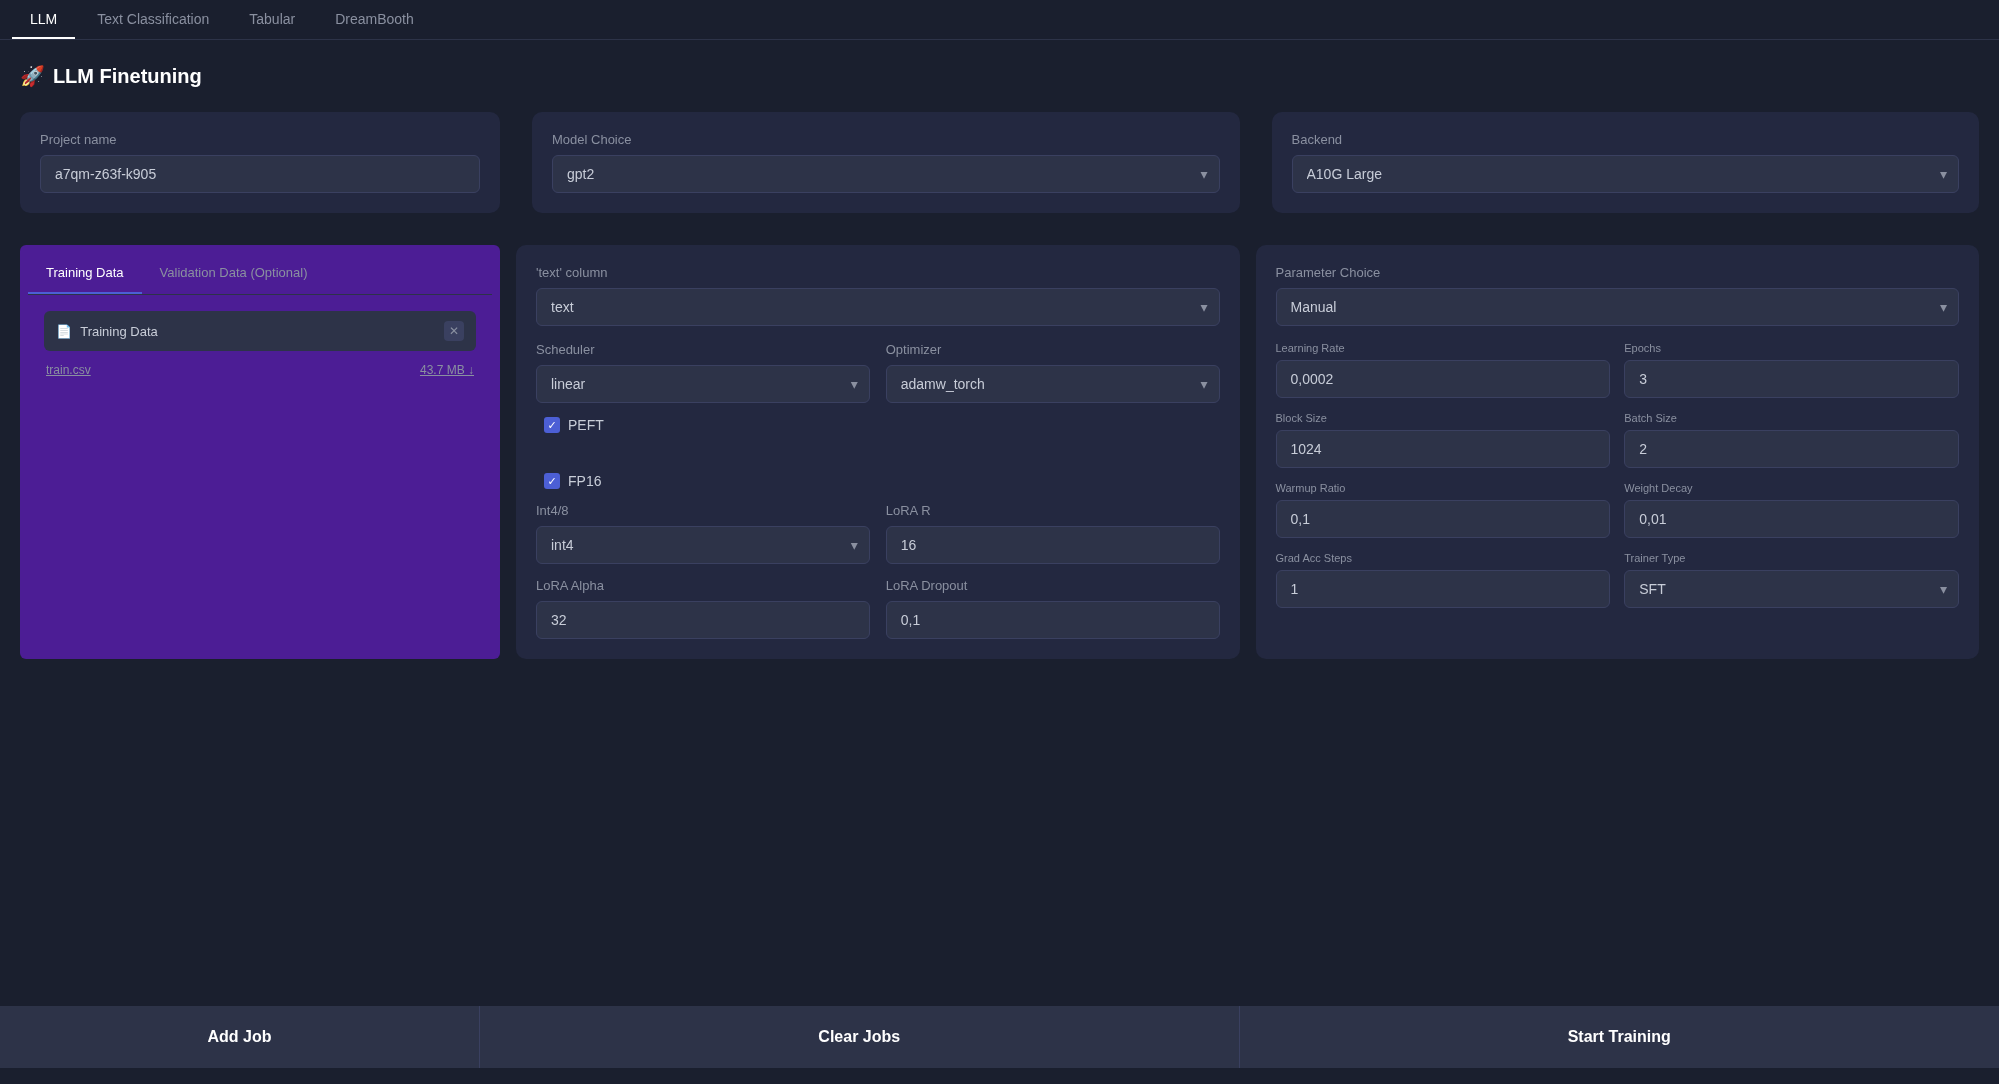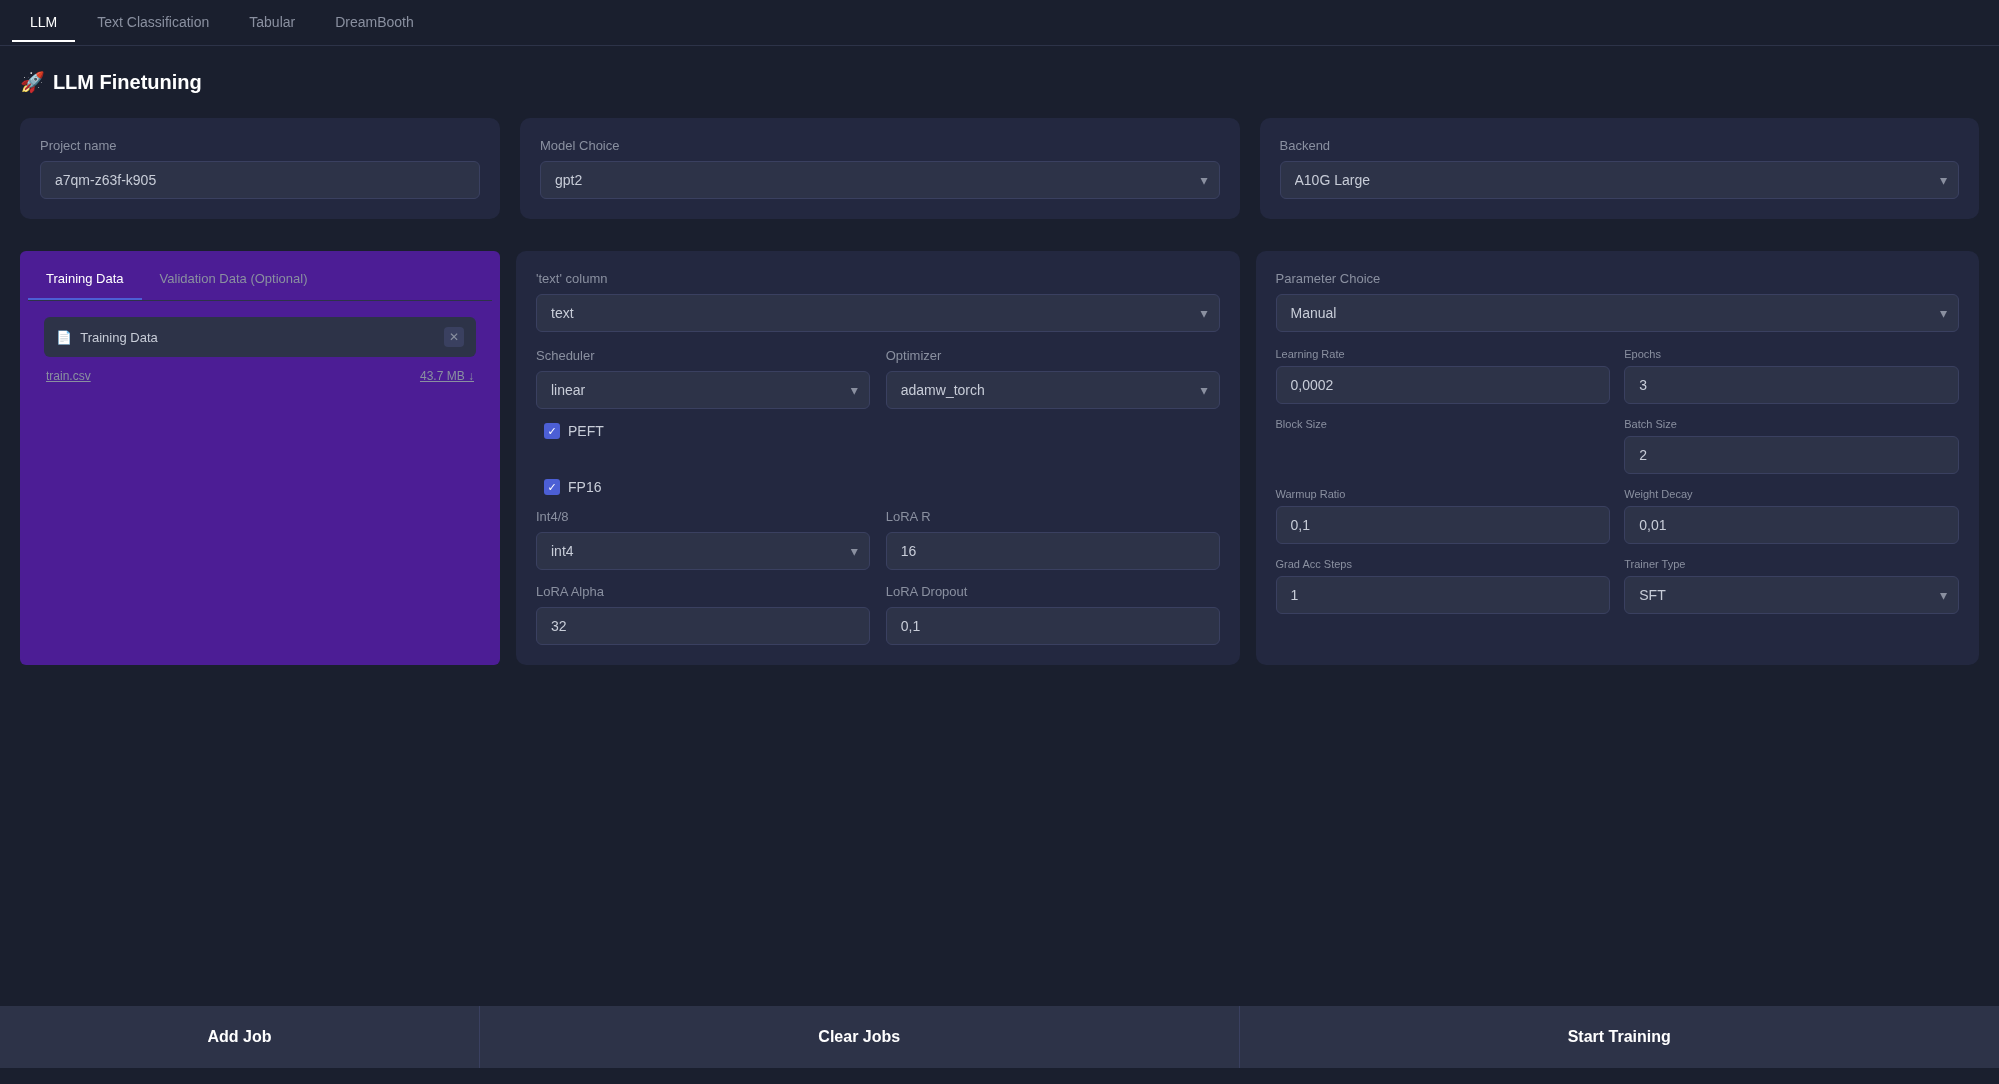--- a/index.html
+++ b/index.html
@@ -14,21 +14,21 @@
       overflow-x: hidden;
     }
 
     
     .tabs {
       display: flex;
       align-items: center;
       background-color: #1a1f2e;
       border-bottom: 1px solid #2d3348;
       padding: 12px 12px;
-      height: 46px;
+      height: 40px;
     }
 
     .tab {
       padding: 10px 18px;
       cursor: pointer;
       font-size: 14px;
       color: #8a90a0;
       border-bottom: 2px solid transparent;
       margin-right: 4px;
     }
@@ -109,21 +109,21 @@
       background-color: #232840;
       border-radius: 10px;
       padding: 20px;
       margin-bottom: 16px;
     }
 
     
     .three-col {
       display: grid;
       grid-template-columns: 480px 1fr 1fr;
-      gap: 20px;
+      gap: 32px;
       margin-bottom: 16px;
       align-items: start;
     }
 
     
     .bottom-panels {
       display: grid;
       grid-template-columns: 480px 1fr 1fr;
       gap: 16px;
     }
@@ -468,20 +468,21 @@
           <input type="text" class="input-field" value="0,0002" style="">
         </div>
 
         <div class="param-item">
           <label>Epochs</label>
           <input type="text" class="input-field" value="3" style="">
         </div>
 
         <div class="param-item">
           <label>Block Size</label>
+          <input type="text" class="input-field" value="1024" style="">
         </div>
 
         <div class="param-item">
           <label>Batch Size</label>
           <input type="text" class="input-field" value="2" style="">
         </div>
 
         <div class="param-item">
           <label>Warmup Ratio</label>
           <input type="text" class="input-field" value="0,1" style="">

